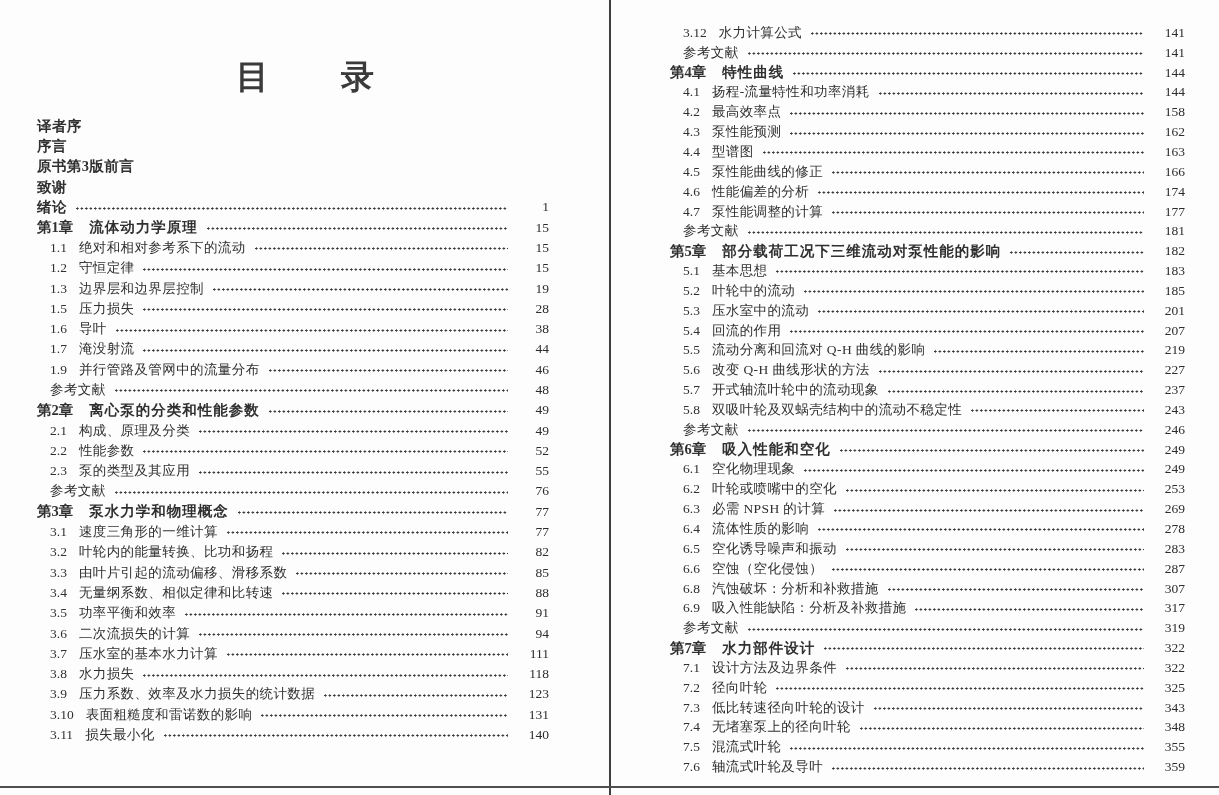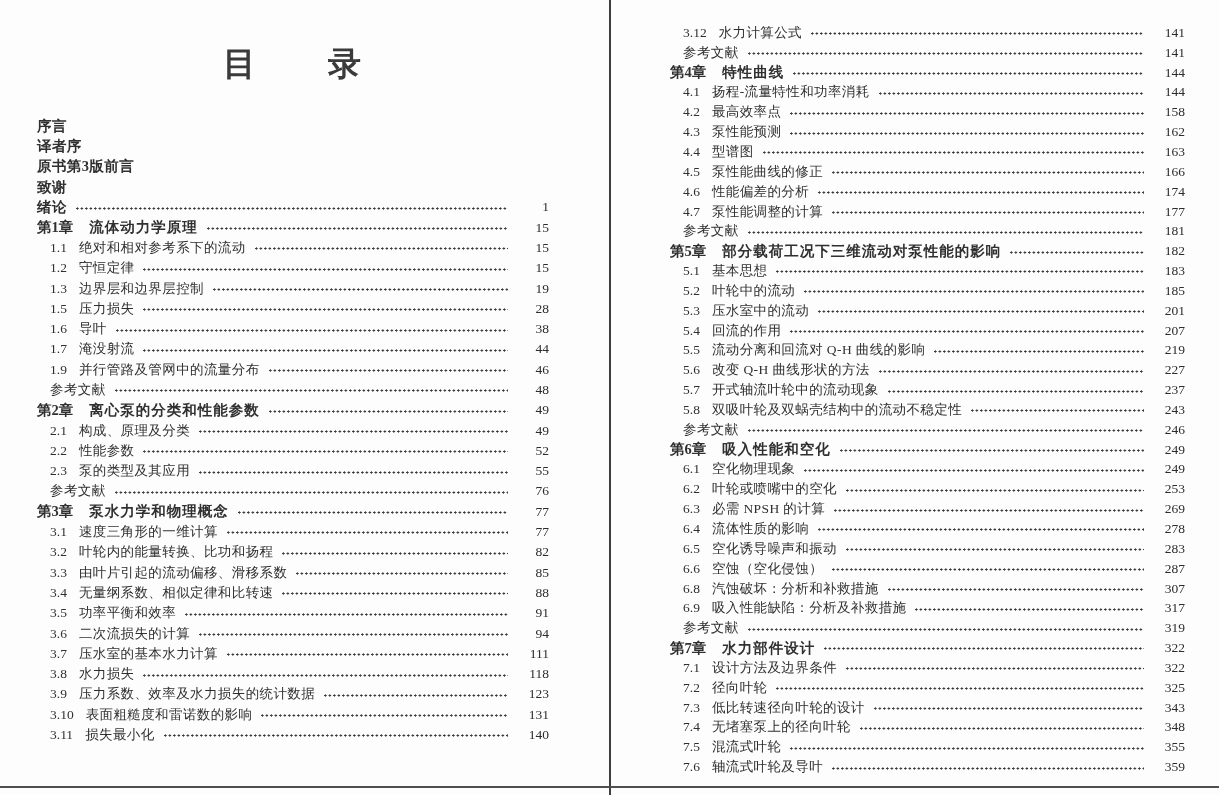--- a/index.html
+++ b/index.html
@@ -33,21 +33,21 @@
   .page-right { left: 670px; width: 515px; margin-top: 15px; }
   .toc-title {
     position: absolute;
     top: 42px;
     left: 0;
     width: 100%;
     text-align: center;
     font-size: 33px;
     font-weight: 700;
     color: #3a3a3a;
-    margin: 0;
+    margin: 13px;
     letter-spacing: 2px;
     white-space: pre;
   }
   .entries { position: absolute; left: 0; right: 0; }
   .entries-left  { top: 116px; }
   .entries-right { top: 8px; }
   .row {
     display: flex;
     align-items: center;
     font-size: 13.5px;
@@ -87,24 +87,24 @@
   }
 </style>
 </head>
 <body>
 
 <div class="canvas">
   <div class="page page-left">
     <h1 class="toc-title">目　　录</h1>
     <div class="entries entries-left">
         <div class="row front">
+          <span class="label">译者序</span>
+        </div>
+        <div class="row front">
           <span class="label">序言</span>
-        </div>
-        <div class="row front">
-          <span class="label">译者序</span>
         </div>
         <div class="row front">
           <span class="label">原书第3版前言</span>
         </div>
         <div class="row front">
           <span class="label">致谢</span>
         </div>
         <div class="row front">
           <span class="label">绪论</span>
           <span class="dots"></span>

